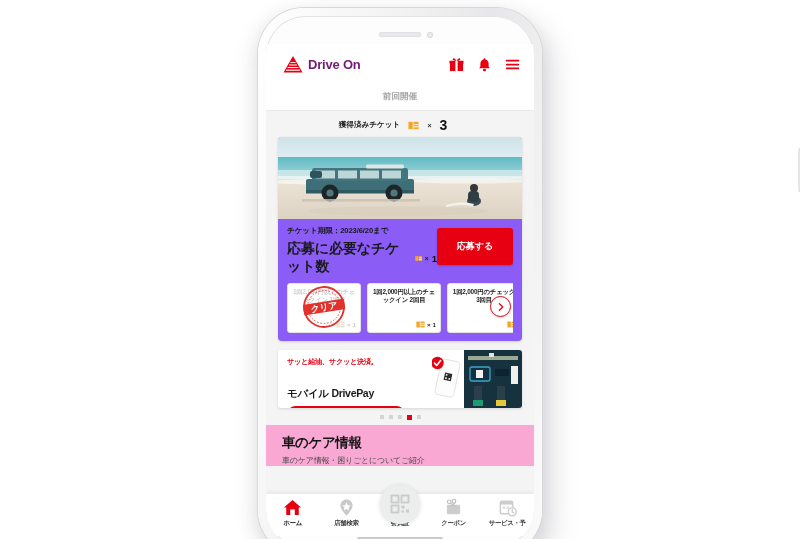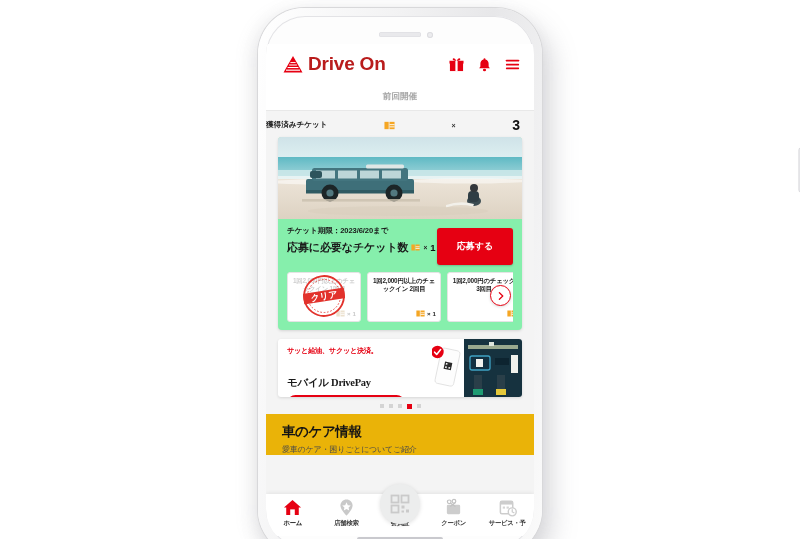--- a/index.html
+++ b/index.html
@@ -65,69 +65,69 @@
   }
 
   
   .app-header {
     height: 40px; background: #fff;
     display: flex; align-items: center;
     padding: 0 14px 0 17px;
   }
   .logo { display: flex; align-items: center; gap: 5px; }
   .logo-mark { width: 20px; height: 17px; display: block; }
-  .logo-text { font-size: 19px; font-weight: 700; color: #b91c1c; letter-spacing: -.2px; }
+  .logo-text { font-size: 13px; font-weight: 700; color: #701a75; letter-spacing: -.2px; }
   .header-icons { margin-left: auto; display: flex; align-items: center; gap: 13px; }
   .hicon { width: 15px; height: 15px; display: block; }
 
   
   .tabs { display: flex; background: #fff; height: 26px; }
   .tab {
     flex: 1; display: flex; align-items: center; justify-content: center;
     font-size: 8.6px; font-weight: 700; color: #a6a6a6;
     position: relative;
   }
   .tab.active { color: #141414; }
   .tab.active::after {
     content: ""; position: absolute; left: 12px; right: 12px; bottom: 0;
     height: 2.5px; background: #e60012; border-radius: 2px;
   }
   .tabs-rule { height: 1px; background: #e8e8e8; }
 
   
   .ticket-count {
-    display: flex; align-items: center; justify-content: space-between;
+    display: flex; align-items: center; justify-content: center;
     gap: 8px; padding: 7px 14px 5px 0;
   }
   .tc-label { font-size: 7.6px; font-weight: 700; color: #222; }
   .tc-x { font-size: 7px; color: #333; font-weight: 700; }
   .tc-num { font-size: 14px; font-weight: 700; color: #111; line-height: 1; }
 
   .ticket-ico { width: 11px; height: 11px; display: block; }
   .ticket-ico.sm { width: 9px; height: 9px; }
   .ticket-ico.gray { opacity: .35; filter: grayscale(.6); }
 
   
   .reward-card {
-    margin: 0 12px; background: #86efac; border-radius: 4px;
+    margin: 0 12px; background: #8b5cf6; border-radius: 4px;
     box-shadow: 0 1px 3px rgba(0,0,0,.13);
     overflow: hidden;
   }
   .hero {
     position: relative; width: 100%; height: 82px; overflow: hidden;
     background: #cfe0e4;
   }
   .hero svg { display: block; width: 100%; height: 100%; }
 
   .card-body { padding: 7px 9px 8px; }
   .card-row { display: flex; align-items: flex-start; }
   .card-texts { flex: 1; }
   .deadline { font-size: 7.6px; font-weight: 700; color: #1a1a1a; letter-spacing: -.1px; }
   .need-row { display: flex; align-items: center; gap: 3px; margin-top: 4px; }
-  .need-label { font-size: 11px; font-weight: 700; color: #1a1a1a; letter-spacing: -.1px; }
+  .need-label { font-size: 14px; font-weight: 700; color: #1a1a1a; letter-spacing: -.1px; }
   .need-x { font-size: 6.6px; font-weight: 700; color: #222; }
   .need-n { font-size: 9.5px; font-weight: 700; color: #111; }
 
   .apply-btn {
     width: 76px; height: 37px; margin-top: 2px;
     background: #e60012; color: #fff; border: none; border-radius: 3px;
     font-size: 9px; font-weight: 700; font-family: inherit;
     display: flex; align-items: center; justify-content: center;
     box-shadow: 0 1px 2px rgba(0,0,0,.2); cursor: pointer;
   }
@@ -165,40 +165,40 @@
     box-shadow: 0 1px 3px rgba(0,0,0,.14); cursor: pointer;
   }
   .steps-next svg { width: 8px; height: 8px; display: block; }
 
   
   .promo-wrap { margin: 9px 12px 0; }
   .promo {
     position: relative; display: flex; background: #fff; border-radius: 3px;
     overflow: hidden; height: 58px; box-shadow: 0 1px 3px rgba(0,0,0,.12);
   }
-  .promo-left { flex: 1; padding: 7px 25px 6px 9px; position: relative; font-family: Liberation Serif, serif; }
+  .promo-left { flex: 1; padding: 7px 25px 6px 9px; position: relative; }
   .promo-kicker { font-size: 7.2px; font-weight: 700; color: #e60012; letter-spacing: -.3px; }
   .promo-title { font-size: 10.5px; font-weight: 700; color: #1a1a1a; margin-top: 20px; letter-spacing: -.3px; }
   .promo-cta {
     margin-top: 5px; width: 118px; height: 17px; background: #e60012;
     border-radius: 9px; display: flex; align-items: center;
     padding: 0 7px; color: #fff; gap: 5px;
   }
   .promo-cta-txt { font-size: 5.2px; font-weight: 700; line-height: 1.3; text-align: center; flex: 1; }
   .promo-arrows { font-size: 8px; letter-spacing: -1px; }
   .promo-phone { position: absolute; right: 2px; top: 4px; width: 30px; height: 48px; }
   .promo-right { width: 58px; }
   .promo-right svg { display: block; width: 100%; height: 100%; }
 
   .dots { display: flex; justify-content: center; gap: 5px; padding: 7px 0 5px; }
   .dot { width: 4px; height: 4px; background: #d4d4d4; }
   .dot.active { background: #e60012; width: 5px; height: 5px; }
 
   
-  .care { background: #eab308; padding: 9px 16px 0; }
+  .care { background: #f9a8d4; padding: 9px 16px 0; }
   .care-title { font-size: 13.5px; font-weight: 700; color: #141414; letter-spacing: -.4px; }
   .care-sub { font-size: 8px; color: #4a4a4a; margin-top: 3px; letter-spacing: -.2px; }
 
   
   .bottom-nav {
     position: absolute; left: 0; bottom: 0; width: 268px; height: 42px;
     background: #fff; display: flex; align-items: flex-start;
     box-shadow: 0 -1px 4px rgba(0,0,0,.07);
     padding-top: 4px;
   }
@@ -464,21 +464,21 @@
             <span class="dot"></span>
             <span class="dot"></span>
             <span class="dot"></span>
             <span class="dot active"></span>
             <span class="dot"></span>
           </div>
         </div>
 
         <div class="care">
           <div class="care-title">車のケア情報</div>
-          <div class="care-sub">愛車のケア・困りごとについてご紹介</div>
+          <div class="care-sub">車のケア情報・困りごとについてご紹介</div>
         </div>
 
         <div class="bottom-nav">
 
           <div class="nav-item active">
             <svg class="nav-ico" viewBox="0 0 20 20">
               <path d="M10 2.2 L19 10 L16.6 10 L16.6 18 L3.4 18 L3.4 10 L1 10 Z" fill="#e60012"></path>
               <rect x="7.6" y="12" width="4.8" height="6" fill="#fff"></rect>
             </svg>
             <span class="nav-label">ホーム</span>

